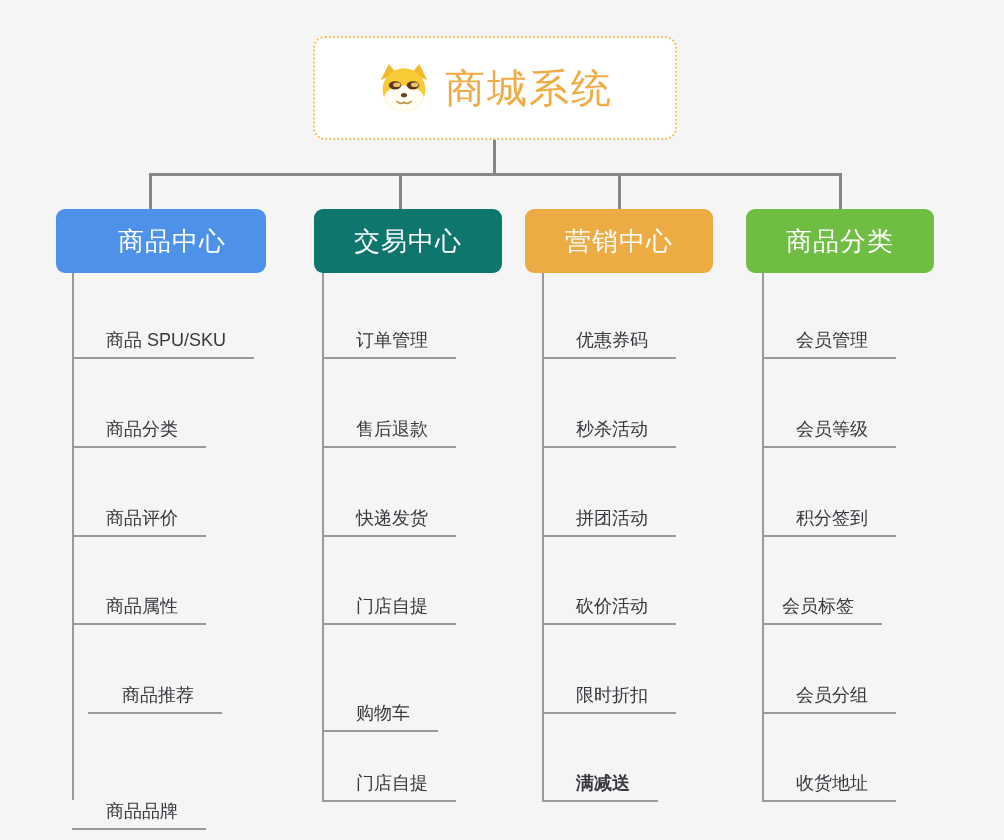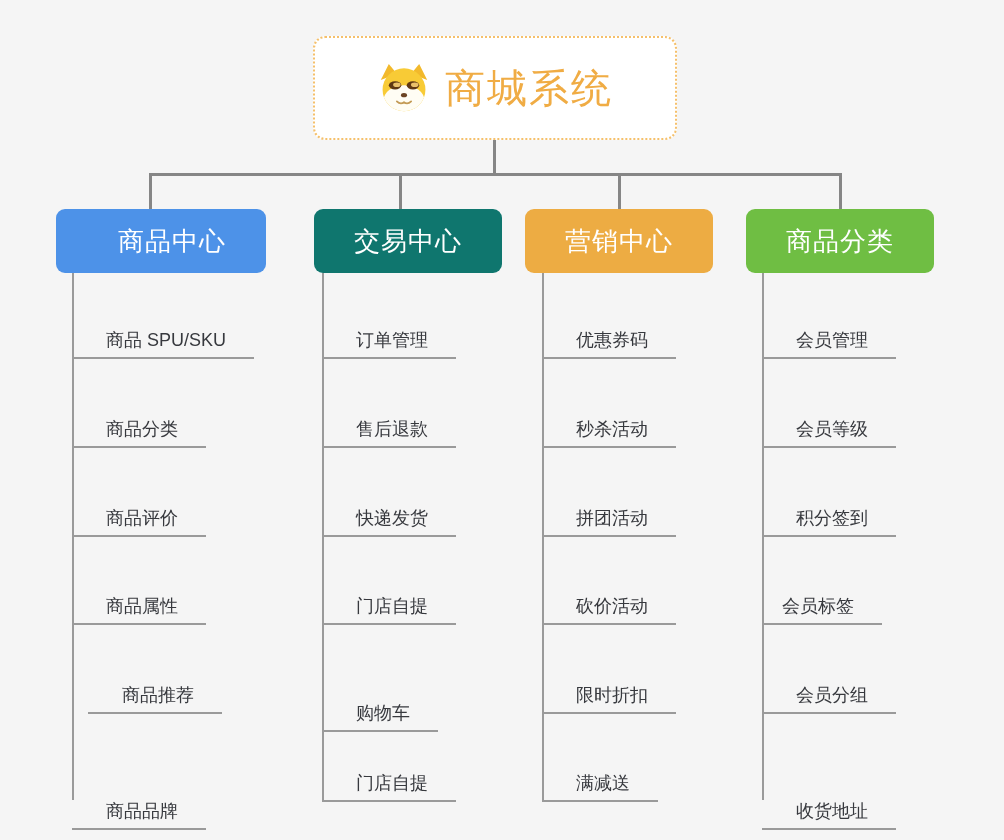--- a/index.html
+++ b/index.html
@@ -112,26 +112,26 @@
       <div class="line" style="left: 617.5px; top: 173px; width: 3px; height: 36px;"></div>
       <div class="branch-box" style="left: 525px; background: rgb(237, 172, 67);">
         <span>营销中心</span>
       </div>
       <div class="thin-line" style="left: 542px; top: 273px; width: 2px; height: 527px;"></div>
       <div class="child-node" style="left: 542px; top: 319px;">优惠券码</div>
       <div class="child-node" style="left: 542px; top: 408px;">秒杀活动</div>
       <div class="child-node" style="left: 542px; top: 497px;">拼团活动</div>
       <div class="child-node" style="left: 542px; top: 585px;">砍价活动</div>
       <div class="child-node" style="left: 542px; top: 674px;">限时折扣</div>
-      <div class="child-node" style="left: 542px; top: 762px;">满减送</div>
+      <div class="child-node" style="left: 542px; top: 762px; font-weight: bold;">满减送</div>
       <div class="line" style="left: 838.5px; top: 173px; width: 3px; height: 36px;"></div>
       <div class="branch-box" style="left: 746px; background: rgb(111, 190, 67);">
         <span>商品分类</span>
       </div>
       <div class="thin-line" style="left: 762px; top: 273px; width: 2px; height: 527px;"></div>
       <div class="child-node" style="left: 762px; top: 319px;">会员管理</div>
       <div class="child-node" style="left: 762px; top: 408px;">会员等级</div>
       <div class="child-node" style="left: 762px; top: 497px;">积分签到</div>
       <div class="child-node" style="left: 762px; top: 585px; padding-left: 20px;">会员标签</div>
       <div class="child-node" style="left: 762px; top: 674px;">会员分组</div>
-      <div class="child-node" style="left: 762px; top: 762px; margin-top: 28px;">收货地址</div>
+      <div class="child-node" style="left: 762px; top: 762px;">收货地址</div>
     </div>
 </div>
 
 </body></html>

